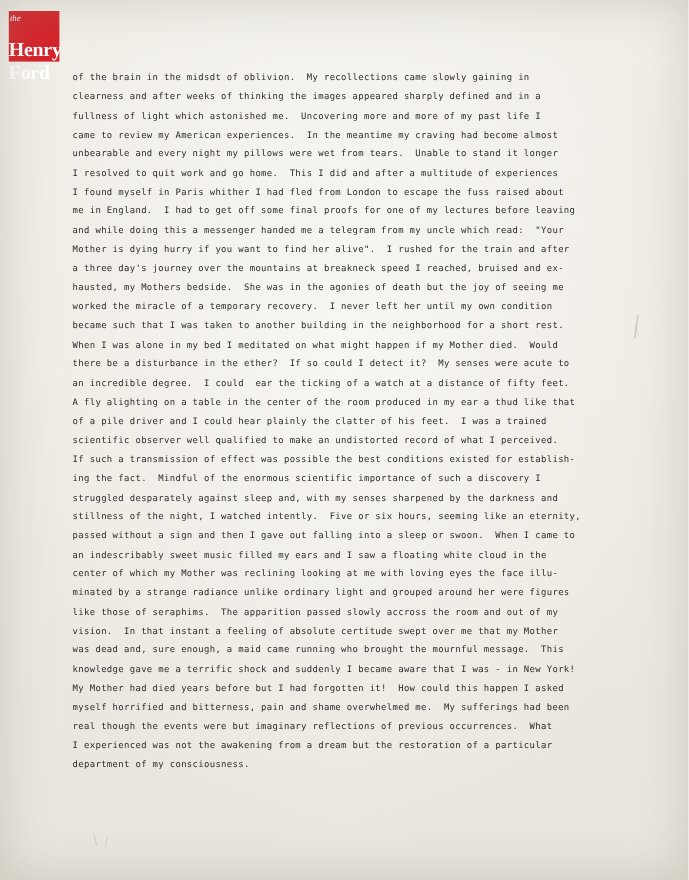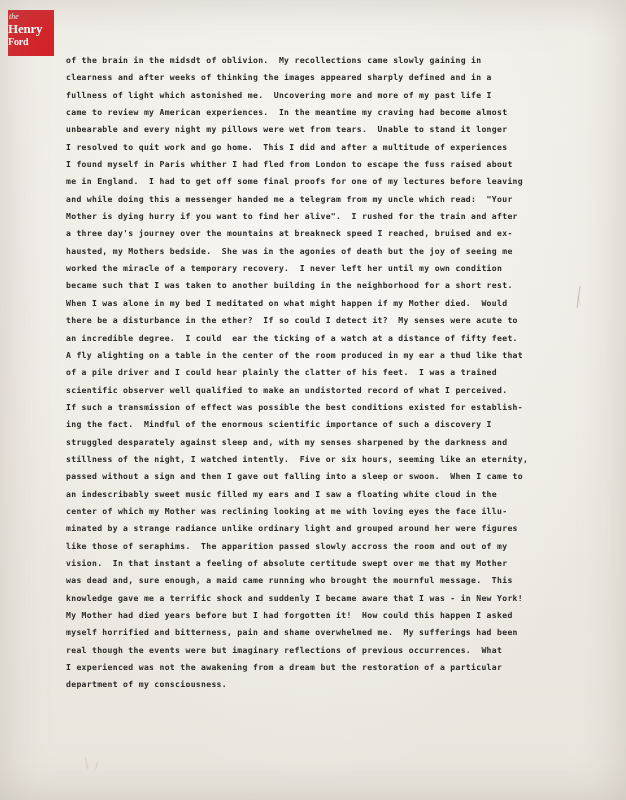--- a/index.html
+++ b/index.html
@@ -48,48 +48,47 @@
     line-height: 1.02;
   }
   .logo .l1 {
     font-size: 8px;
     font-style: italic;
     font-family: "Liberation Serif", serif;
     display: block;
     margin-left: 1px;
   }
   .logo .l2 {
-    font-size: 13px;
+    font-size: 18px;
     font-weight: bold;
     display: block;
     letter-spacing: -0.2px;
-    margin-top: 1px;
+    margin-top: 15px;
   }
   .logo .l3 {
-    font-size: 10px;
+    font-size: 18px;
     font-weight: bold;
     display: block;
     letter-spacing: -0.2px;
     margin-top: 2px;
   }
 
   
   .typescript {
     position: absolute;
     left: 66px;
-    top: 52px;
+    top: 62px;
     width: 512px;
     font-family: "DejaVu Sans Mono", "Liberation Mono", monospace;
     font-size: 8.1px;
     line-height: 17.35px;
     color: #2b2a28;
     letter-spacing: 0.32px;
     white-space: pre-wrap;
     text-rendering: geometricPrecision;
-    font-weight: bold;
   }
   .typescript .line {
     display: block;
     height: 17.35px;
     white-space: pre;
     overflow: visible;
   }
 
   
   .mark {

